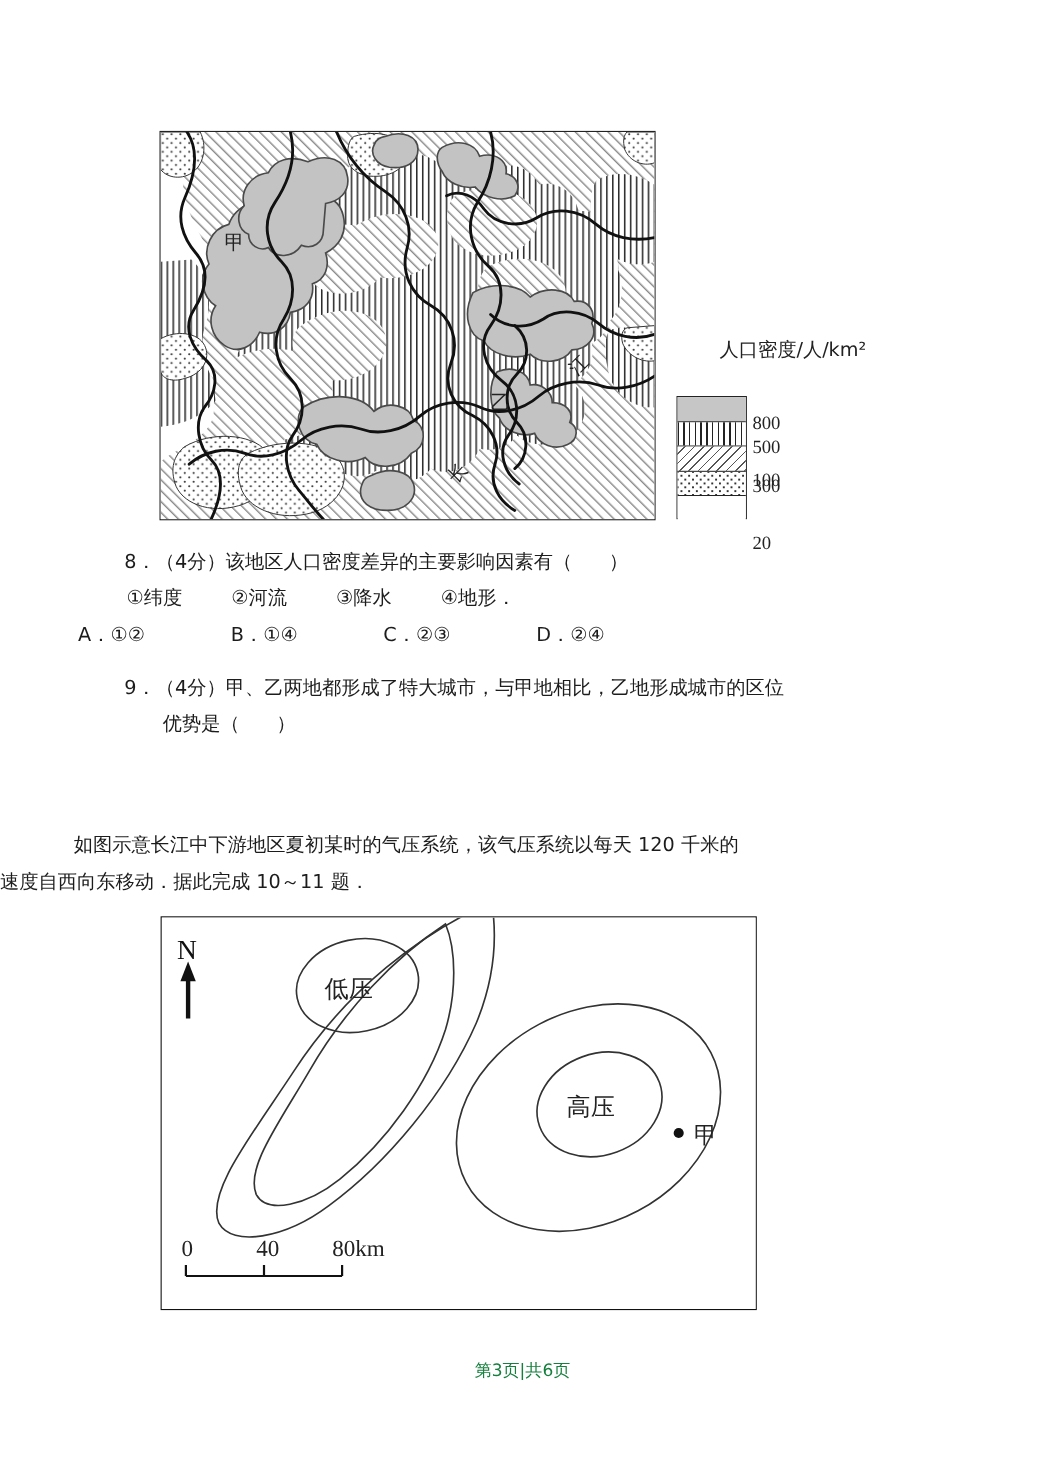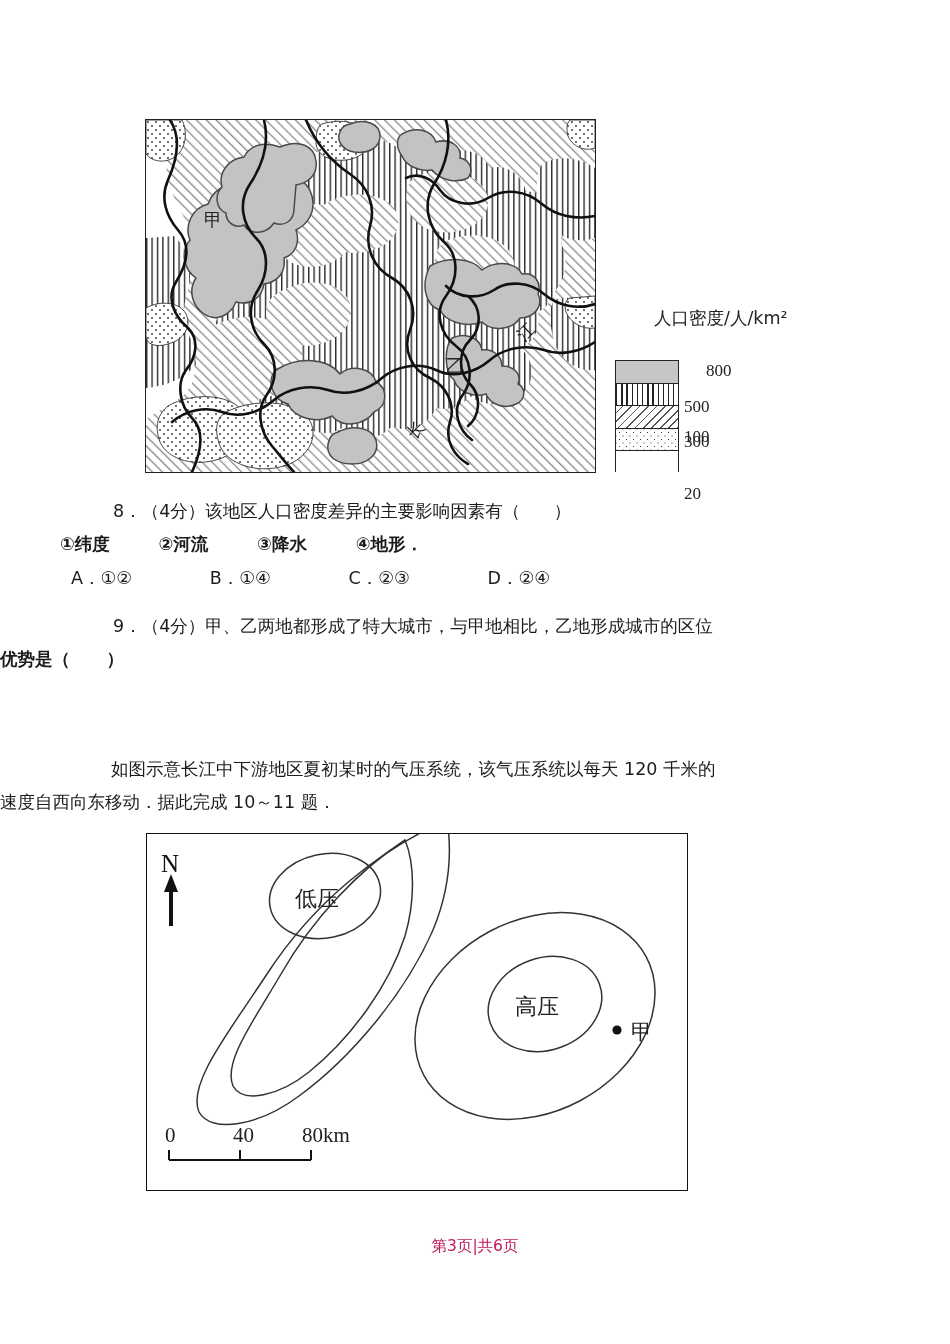--- a/index.html
+++ b/index.html
@@ -35,39 +35,39 @@
      background-size:7px 7px;background-position:0 0,3.5px 3.5px;}
   .sw-white{background:#fff;}
   .lgd-label{position:absolute;left:66px;font-size:17px;color:#222;
      font-family:"Liberation Serif","DejaVu Serif",serif;}
 
   
   .qblock{position:absolute;left:0;width:950px;}
   .qline{font-size:17.5px;line-height:1.9;font-family:"DejaVu Sans","Liberation Sans",sans-serif;color:#1c1c1c;white-space:pre;}
   #q8{top:495px;}
   #q8 .l1{padding-left:113px;}
-  #q8 .l2{padding-left:60px;font-weight:bold;}
+  #q8 .l2{padding-left:115px;}
   #q8 .l3{padding-left:71px;}
   #q9{top:610px;}
   #q9 .l1{padding-left:113px;}
-  #q9 .l2{font-weight:bold;}
+  #q9 .l2{padding-left:148px;}
   #q9 .l3{padding-left:140px;}
   #intro{top:753px;}
-  #intro .l1{padding-left:111px;}
+  #intro .l1{padding-left:67px;}
   #intro .l2{}
 
   
   #pressure-figure{position:absolute;left:146px;top:833px;width:540px;height:356px;
      border:1.7px solid #111;background:#fff;overflow:hidden;}
   #pressure-svg{position:absolute;left:0;top:0;}
 
   
   #footer{position:absolute;left:0;top:1236px;width:950px;text-align:center;
      font-size:15.5px;color:#555;font-family:"DejaVu Sans","Liberation Sans",sans-serif;}
-  #footer .pg{color:#be185d;}
+  #footer .pg{color:#15803d;}
 </style>
 </head>
 <body>
 
 <div class="page">
 
   <div id="popmap-figure">
 
     <div id="popmap-box">
       <svg id="popmap-svg" width="449" height="352" viewBox="0 0 449 352">
@@ -211,21 +211,21 @@
       <div id="legend-title">人口密度/人/km²</div>
 
       <div id="legend-swatches">
         <div class="sw sw-solid"></div>
         <div class="sw sw-vert"></div>
         <div class="sw sw-diag"></div>
         <div class="sw sw-dot"></div>
         <div class="sw sw-white"></div>
       </div>
 
-      <div class="lgd-label" style="top:251px;margin-left:22px;">800</div>
+      <div class="lgd-label" style="top:265px;">800</div>
       <div class="lgd-label" style="top:287px;">500</div>
       <div class="lgd-label" style="top:322px;">300</div>
       <div class="lgd-label" style="top:317px;">100</div>
       <div class="lgd-label" style="top:374px;">20</div>
     </div>
   </div>
 
   <div class="qblock" id="q8">
     <div class="qline l1">8．（4分）该地区人口密度差异的主要影响因素有（      ）</div>
     <div class="qline l2">①纬度        ②河流        ③降水        ④地形．</div>

